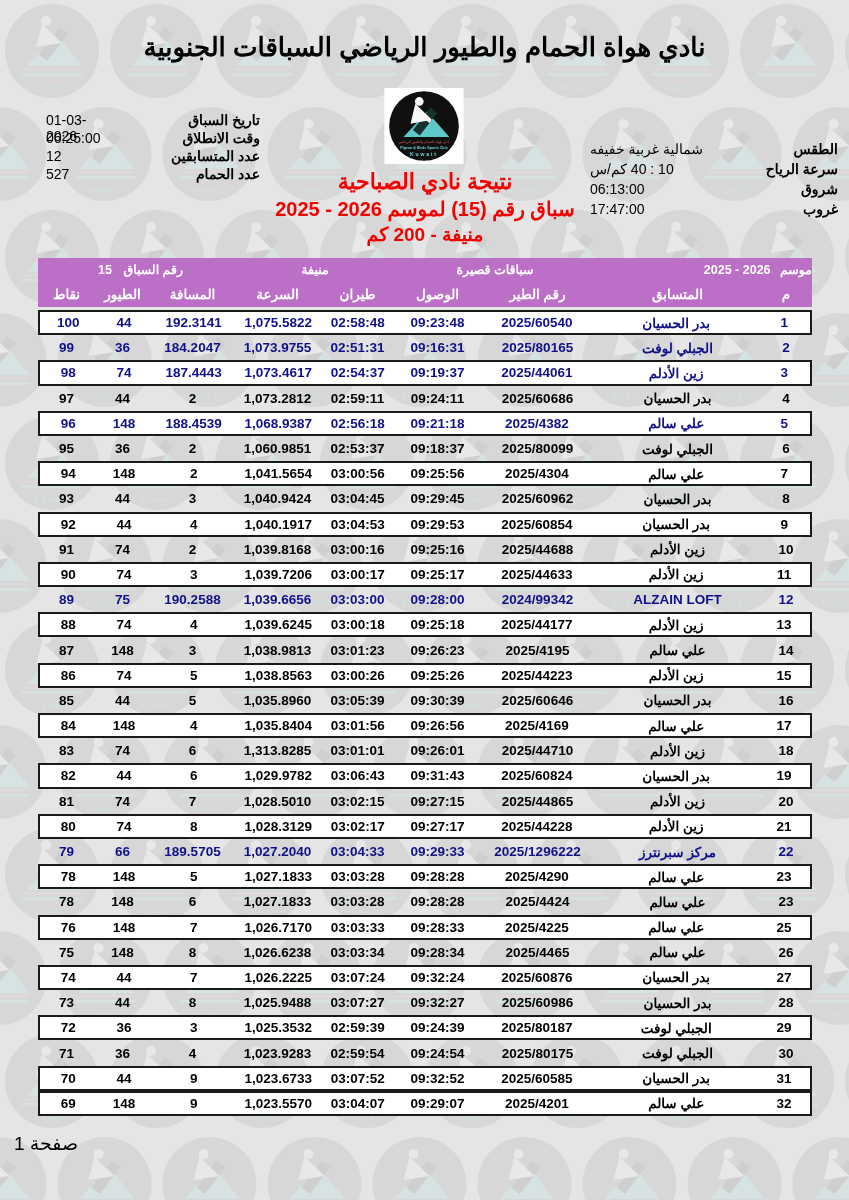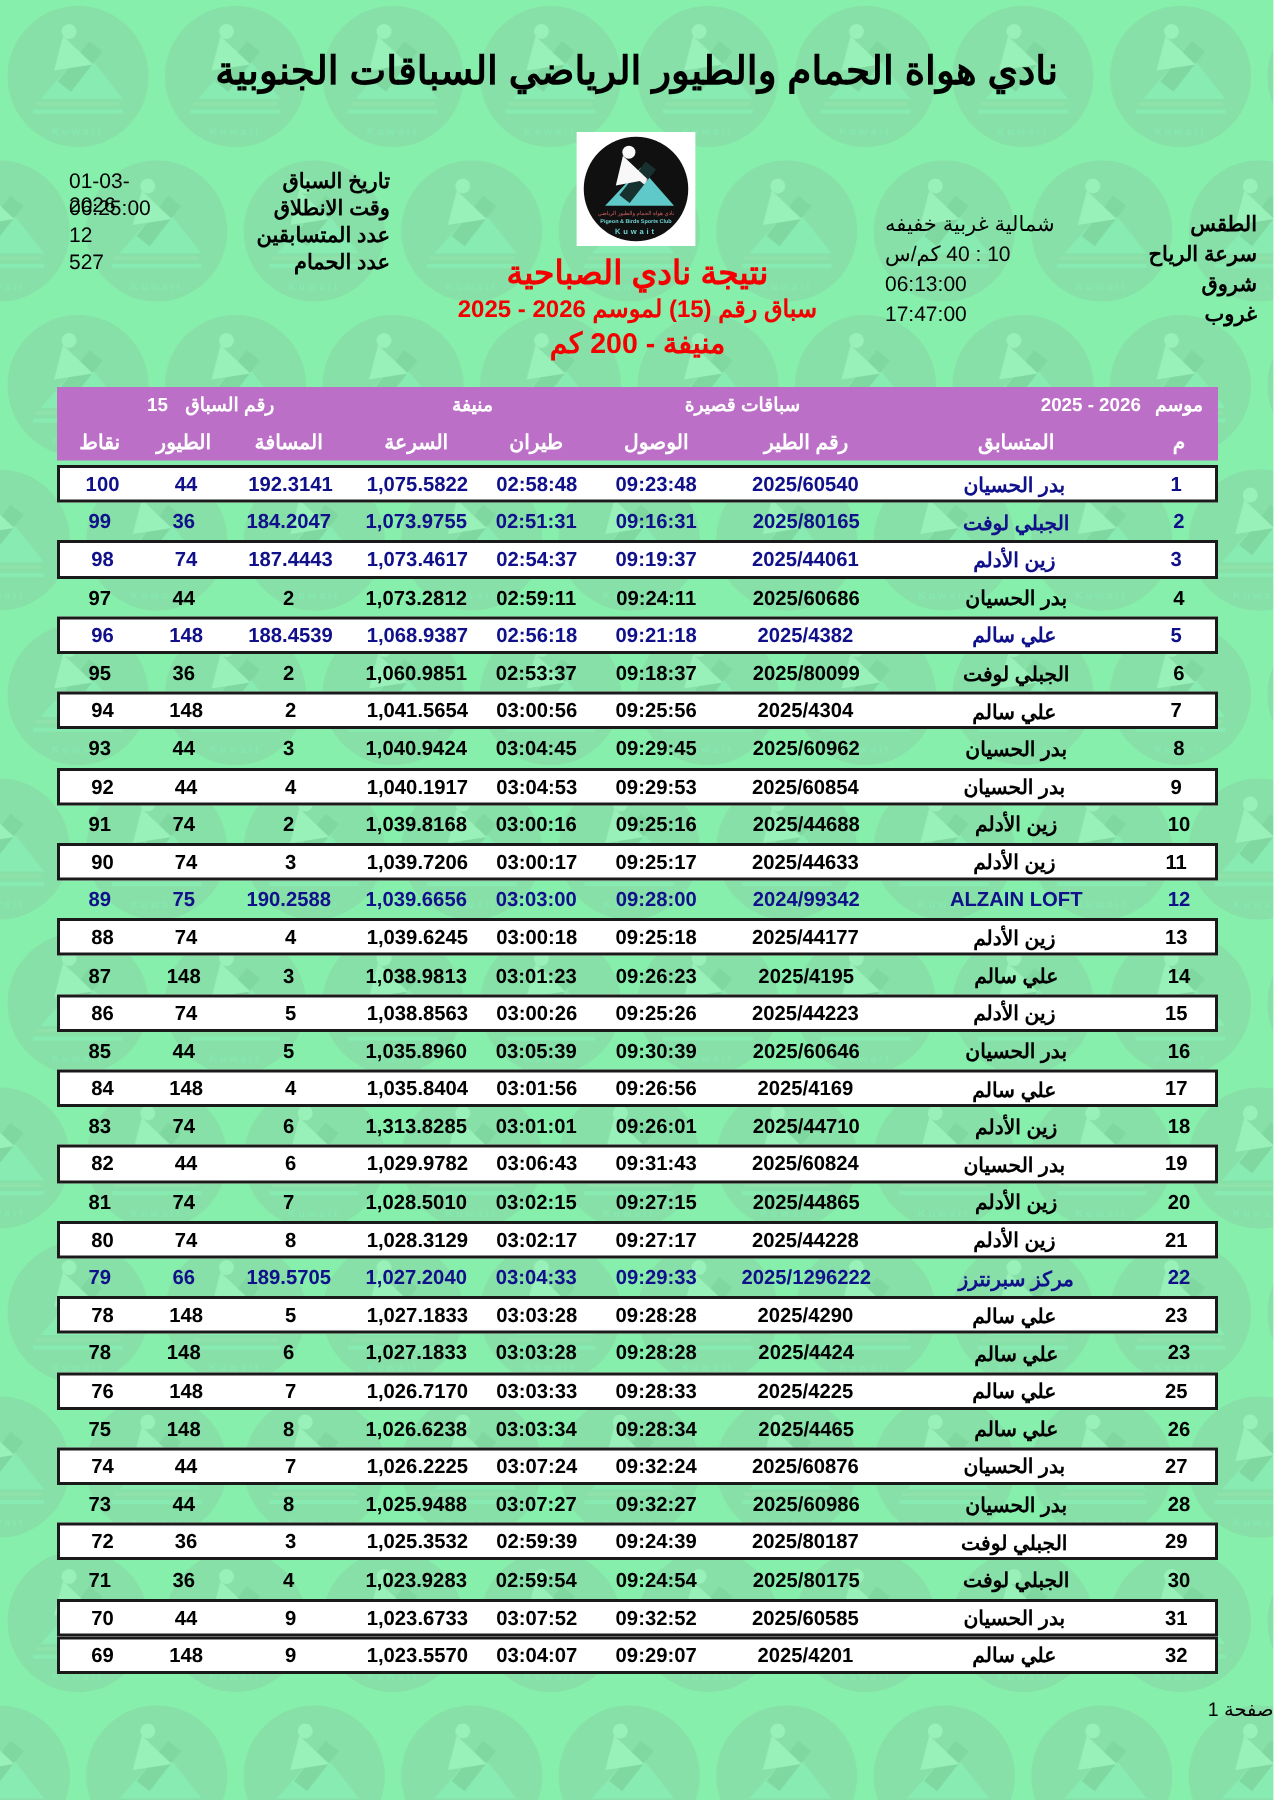--- a/index.html
+++ b/index.html
@@ -1,16 +1,16 @@
 <!DOCTYPE html>
 <html lang="ar"><head>
 <meta charset="utf-8">
 <style>
   html,body{margin:0;padding:0;background:#fff;}
-  .page{position:relative;width:849px;height:1200px;background:#86efac;overflow:hidden;
+  .page{position:relative;width:849px;height:1200px;background:#e5e5e5;overflow:hidden;
         font-family:"Liberation Sans",sans-serif;}
   .wm-svg{position:absolute;top:0;left:0;z-index:0;}
   .content{position:absolute;inset:0;z-index:1;direction:rtl;}
 
   .title{position:absolute;top:32px;left:0;right:0;text-align:center;
          font-size:26px;font-weight:bold;color:#000;}
 
   
   .race-info{position:absolute;top:112px;left:44px;width:216px;direction:rtl;}
   .irow{display:flex;align-items:baseline;height:18px;font-size:14px;}
@@ -21,30 +21,30 @@
   .weather-info{position:absolute;top:110px;right:11px;width:252px;direction:rtl;}
   .wrow{display:flex;align-items:baseline;height:20px;font-size:14px;}
   .wlabel{width:95px;text-align:right;font-weight:bold;color:#000;margin-top:31px;}
   .wval{flex:1;text-align:left;padding-left:4px;color:#000;}
 
   .logo{position:absolute;top:88px;left:384px;width:80px;height:76px;}
 
   .result-title{position:absolute;top:167px;left:230px;width:390px;text-align:center;
                 color:#f40000;font-weight:bold;direction:rtl;line-height:1.32;}
   .rt1{font-size:22px;}
-  .rt2{font-size:16px;}
+  .rt2{font-size:20px;}
   .rt3{font-size:19px;}
 
   
   .rtable{position:absolute;top:258px;left:38px;width:774px;direction:rtl;color:#000;}
   .thead{background:#bb6fc7;color:#fff;font-weight:bold;}
   .ghead{display:flex;height:23px;align-items:center;font-size:12.5px;}
   .chead{display:flex;height:26px;align-items:center;font-size:13.5px;}
   .gc{text-align:center;}
-  .g-season{width:217px;text-align:right;padding-right:10px;box-sizing:border-box;}
+  .g-season{width:217px;text-align:right;box-sizing:border-box;}
   .g-type{width:200px;}
   .g-site{width:160px;}
   .g-raceno{width:197px;}
   .gs-range{margin:0 6px;}
   .gs-num{margin:0 8px;}
   .th,.td{text-align:center;}
   .c-rank{width:52px;}
   .c-name{width:165px;}
   .c-ring{width:115px;}
   .c-arr{width:85px;}
@@ -52,22 +52,22 @@
   .c-spd{width:85px;}
   .c-dist{width:85px;}
   .c-birds{width:55px;}
   .c-pts{width:57px;}
   .tbody{margin-top:3px;}
   .trow{display:flex;align-items:center;height:25.19px;box-sizing:border-box;
         font-size:13.5px;font-weight:bold;color:#000;}
   .trow.boxed{border:2px solid #1a1a1a;background:#fff;}
   .trow.blue{color:#10108a;}
 
-  .footer{position:absolute;top:1132px;left:14px;right:0;text-align:right;
-          font-size:13px;color:#000;direction:rtl;}
+  .footer{position:absolute;top:1132px;left:14px;right:0;text-align:left;
+          font-size:19px;color:#000;direction:rtl;}
 </style>
 </head>
 <body>
 
 <div class="page">
 
   <svg class="wm-svg" width="849" height="1200" aria-hidden="true">
     <defs>
       <g id="wmU" opacity="0.16">
         <circle cx="52" cy="51" r="47" fill="#8a8a8a"></circle>

